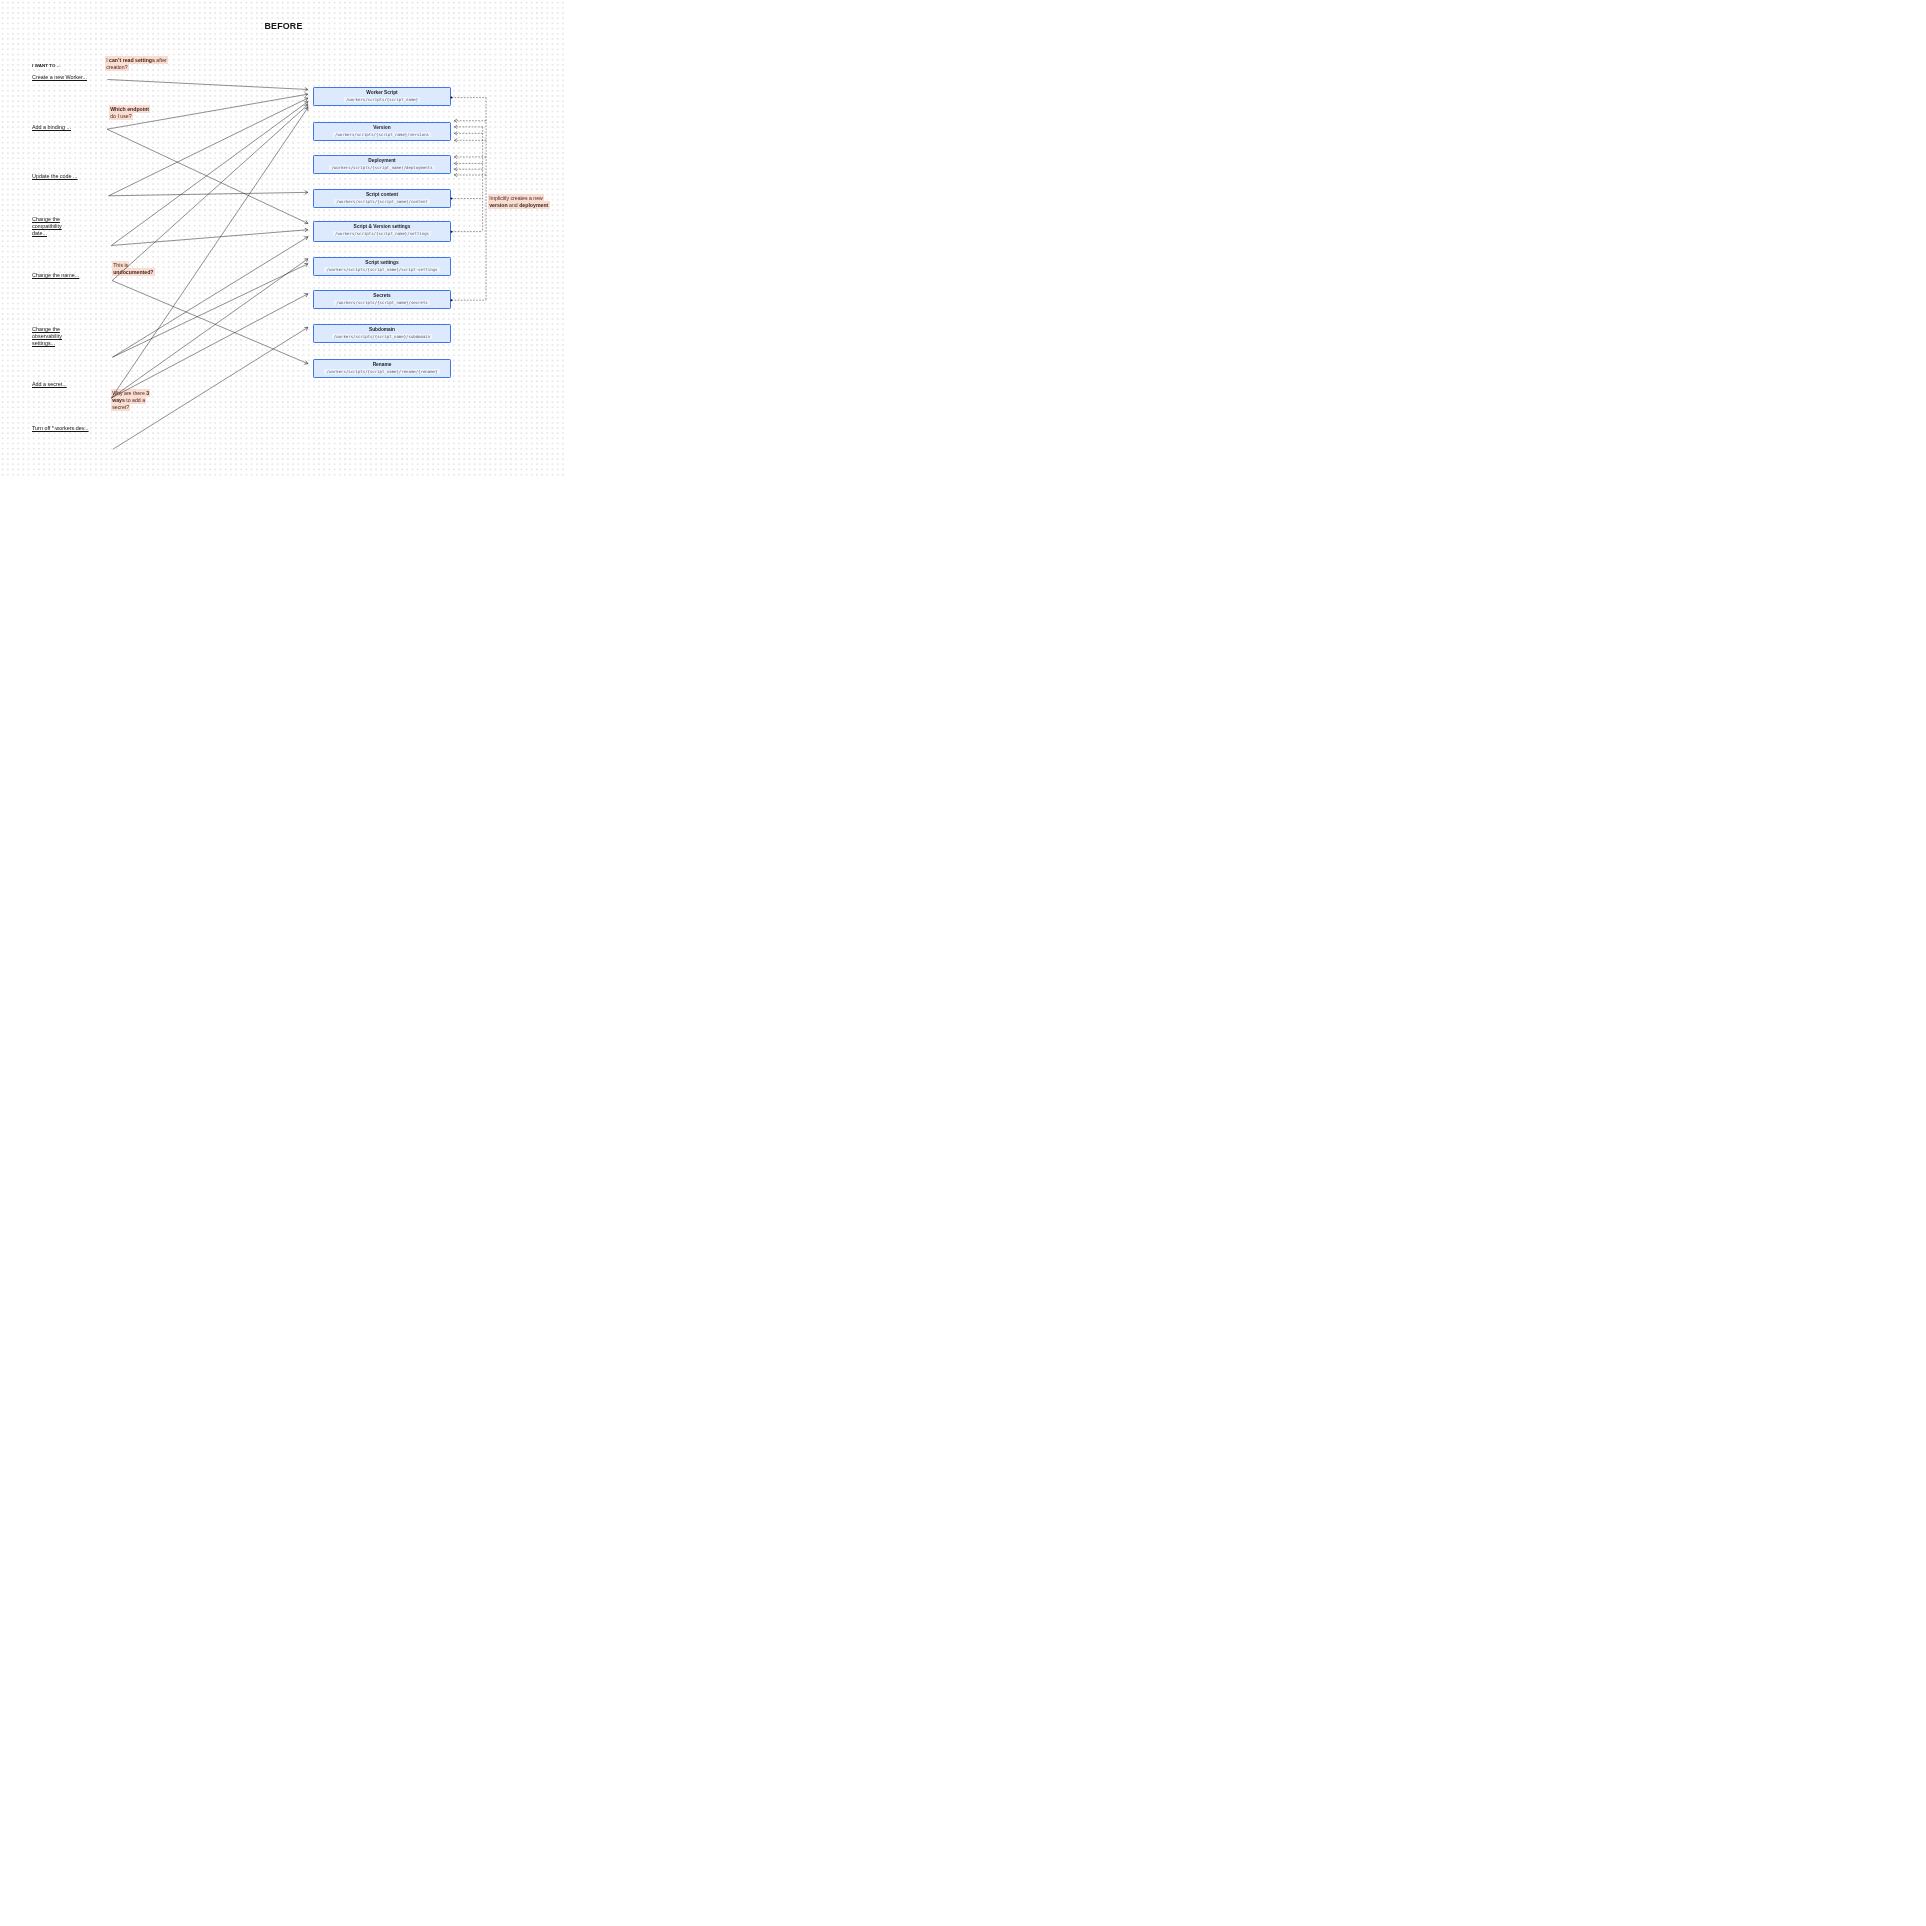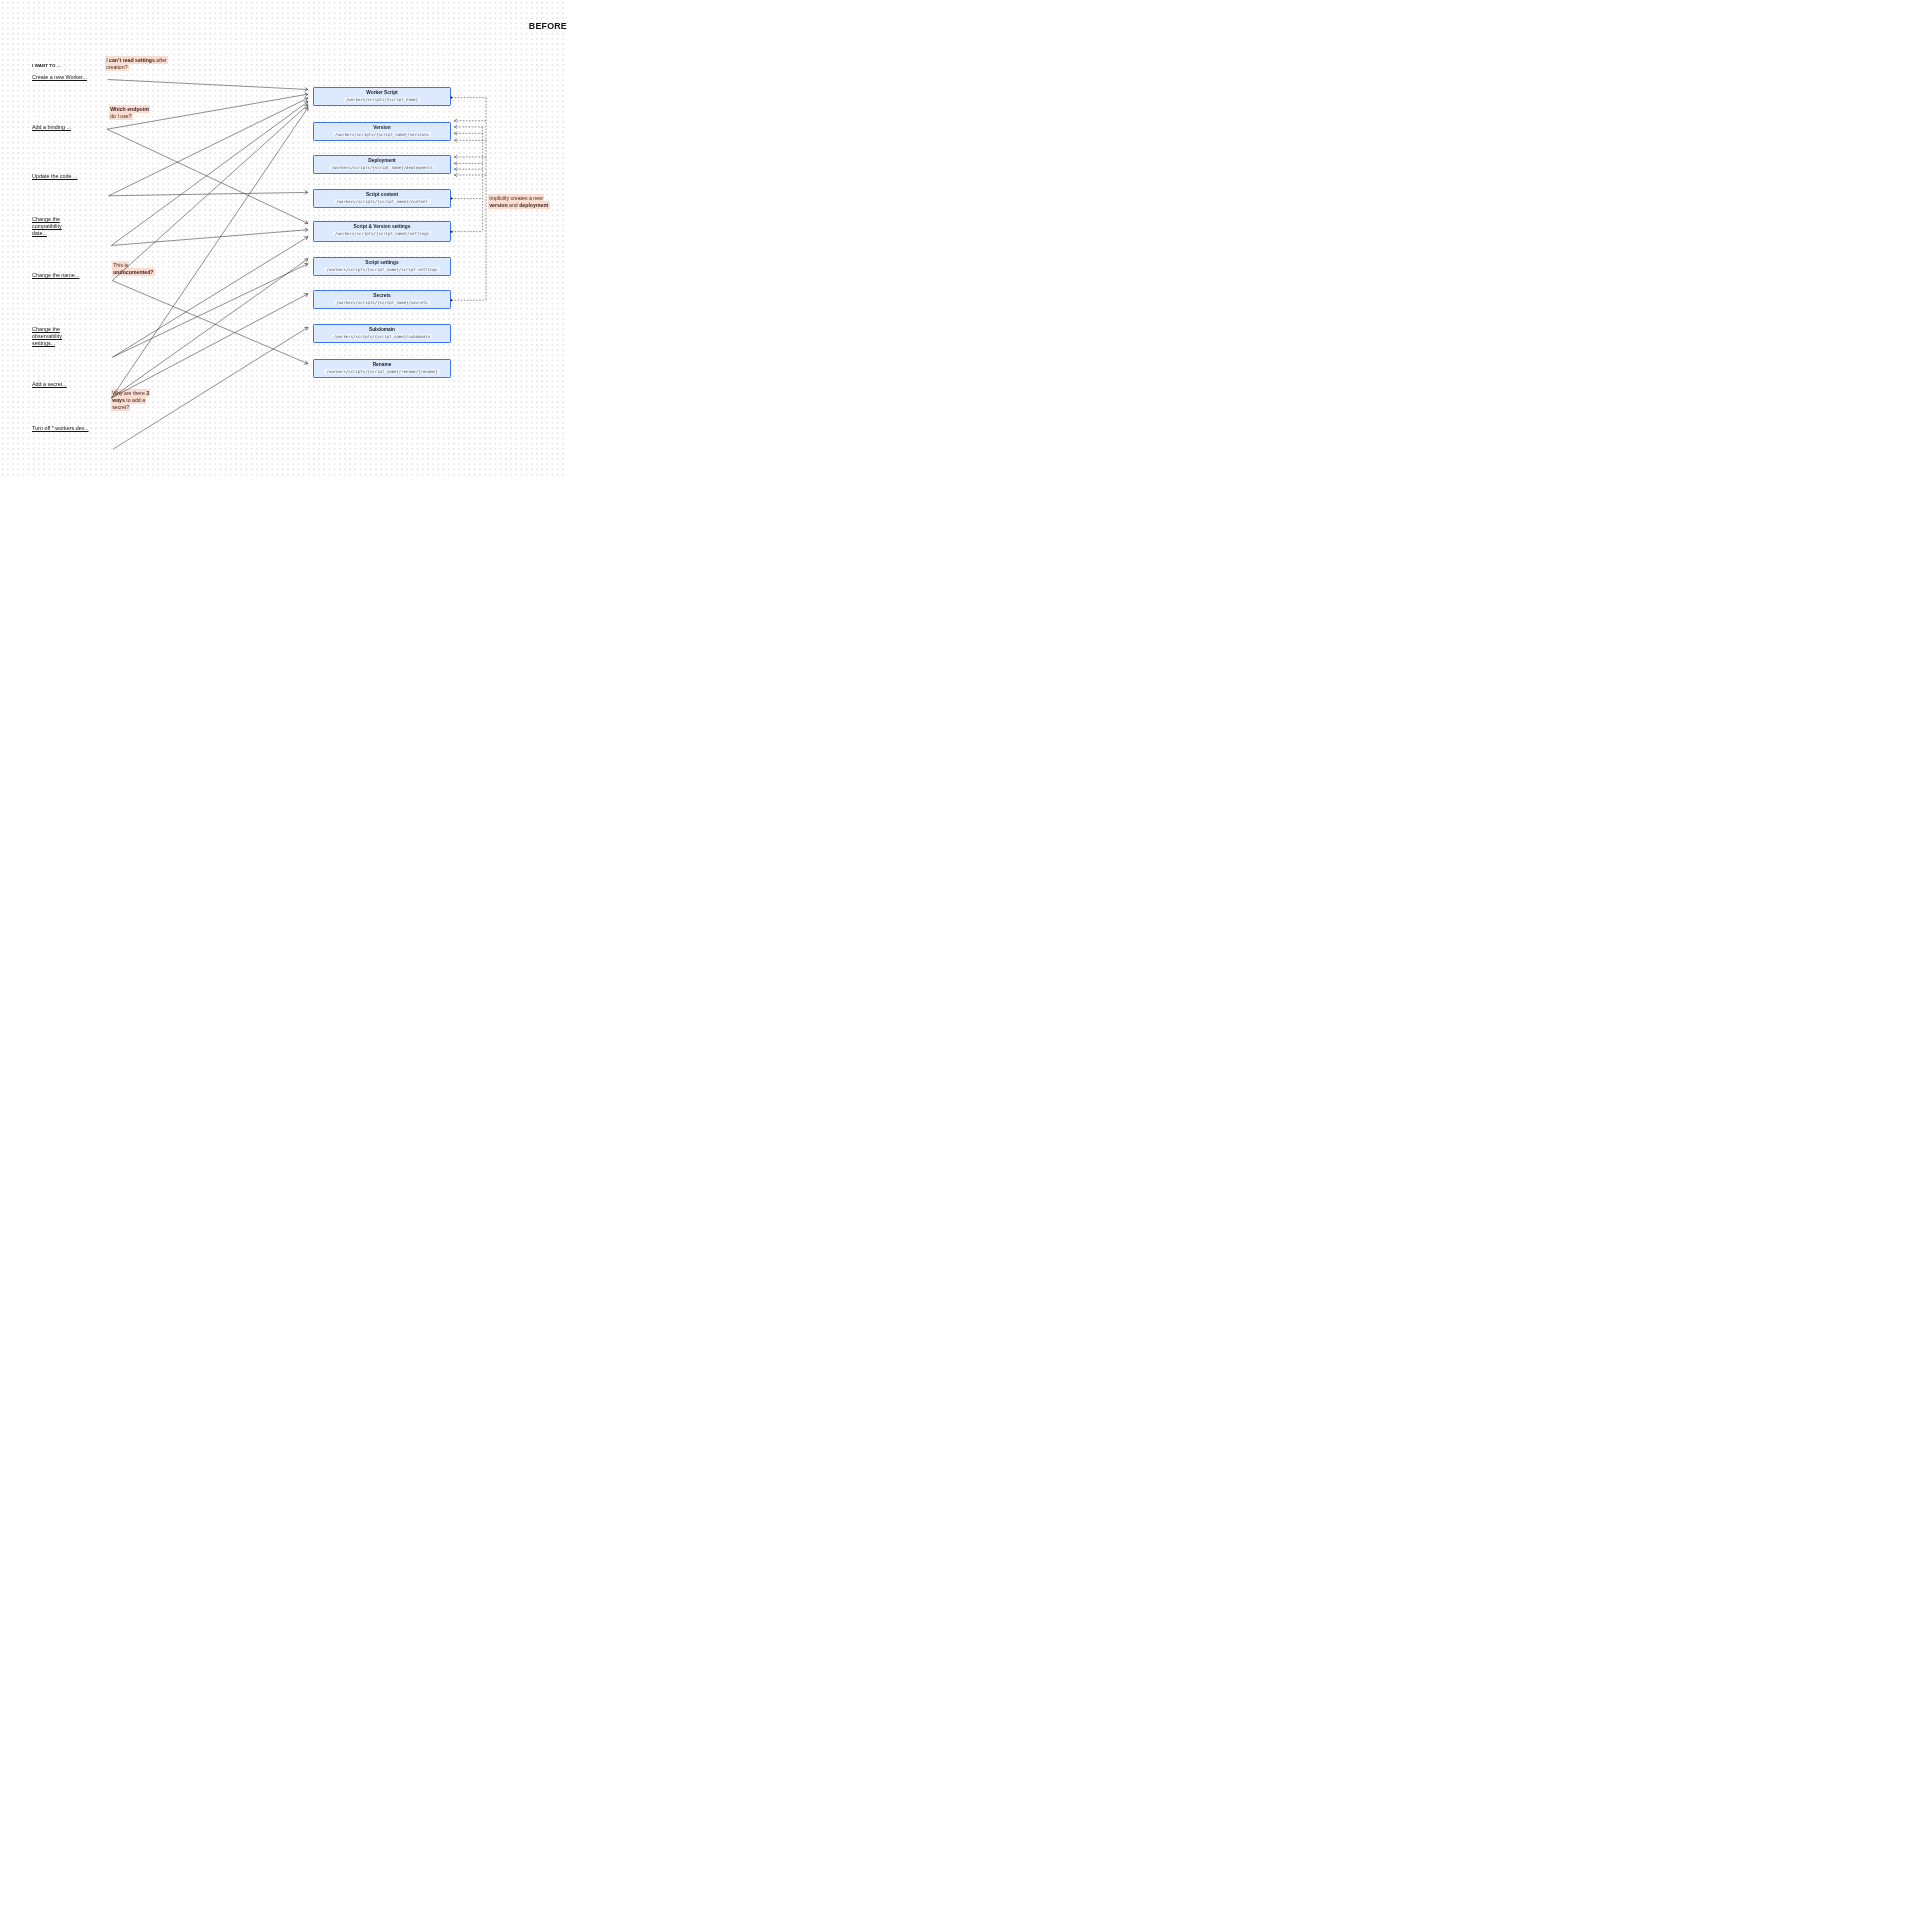--- a/index.html
+++ b/index.html
@@ -4,21 +4,21 @@
 <style>
   html,body{margin:0;padding:0;background:#fff;}
   .canvas{
     position:relative;width:567px;height:476px;overflow:hidden;
     font-family:"Liberation Sans",sans-serif;color:#111;
     background-color:#ffffff;
     background-image:radial-gradient(0.8px 1.1px at 2.7px 2.7px,#e7e7e7 97%,rgba(255,255,255,0) 100%);
     background-size:5.2px 5.2px;
   }
   .title{
-    position:absolute;left:0;right:0;top:21px;text-align:right;
+    position:absolute;left:0;right:0;top:21px;text-align:center;
     font-size:8.9px;font-weight:bold;color:#141414;letter-spacing:0.2px;
   }
   .left-heading{
     position:absolute;font-size:4.4px;font-weight:bold;color:#141414;letter-spacing:0.1px;
   }
   .task{
     position:absolute;font-size:5.4px;color:#161616;line-height:7.1px;
     text-decoration:underline;text-decoration-thickness:0.5px;text-underline-offset:1.3px;
     cursor:pointer;
   }

